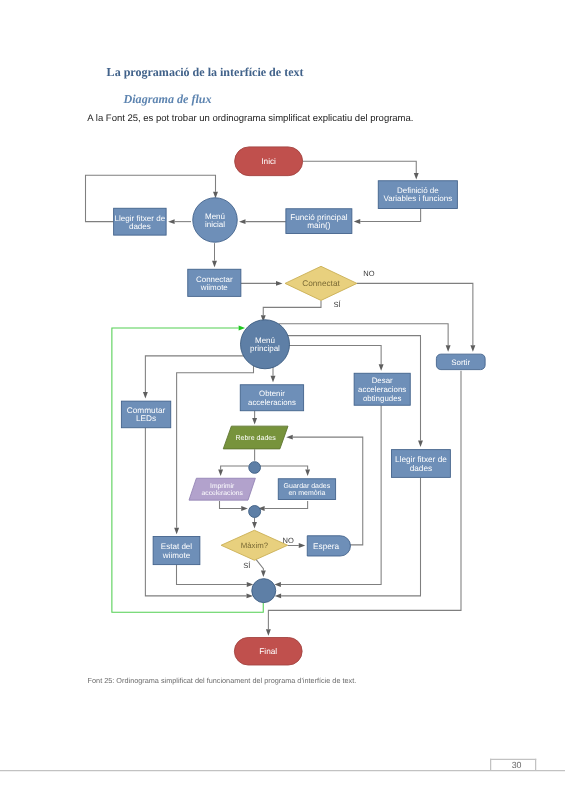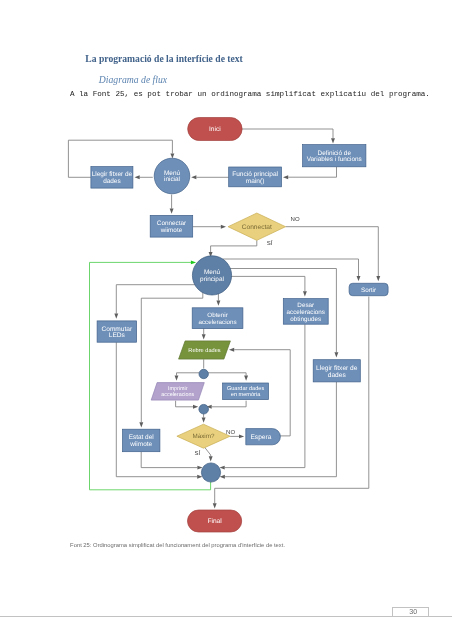--- a/index.html
+++ b/index.html
@@ -1,20 +1,20 @@
 <!DOCTYPE html>
 <html><head>
 <meta charset="utf-8">
 <style>
   html,body{margin:0;padding:0;}
   body{width:452px;height:640px;background:#ffffff;font-family:"Liberation Sans",sans-serif;overflow:hidden;position:relative;-webkit-font-smoothing:antialiased;}
   .page{position:absolute;left:0;top:0;width:452px;height:640px;}
   #heading1{position:absolute;left:85.3px;top:53.2px;font-family:"Liberation Serif",serif;font-weight:bold;font-size:9.65px;line-height:11px;color:#41628A;}
-  #heading2{position:absolute;left:98.8px;top:73.8px;font-family:"Liberation Serif",serif;font-weight:normal;font-style:italic;font-size:9.7px;line-height:11px;color:#5d84b0;}
-  #bodytext{position:absolute;left:69.9px;top:89.5px;font-family:Liberation Mono, monospace;font-size:7.6px;line-height:9px;color:#1a1a1a;}
+  #heading2{position:absolute;left:98.8px;top:73.8px;font-family:"Liberation Serif",serif;font-weight:bold;font-style:italic;font-size:9.7px;line-height:11px;color:#5d84b0;}
+  #bodytext{position:absolute;left:69.9px;top:89.5px;font-family:Liberation Sans, sans-serif;font-size:7.6px;line-height:9px;color:#1a1a1a;}
   #caption{position:absolute;left:70.1px;top:541.9px;font-family:"Liberation Sans",sans-serif;font-size:5.83px;line-height:7px;color:#6b6b6b;}
   #footline{position:absolute;left:0px;top:615.5px;width:452px;height:0.8px;background:#c2c2c2;}
   #pagenumbox{position:absolute;left:391.8px;top:607.3px;width:37.2px;height:9px;border:0.8px solid #c2c2c2;border-bottom:none;box-sizing:border-box;background:#fff;}
   #pagenum{position:absolute;left:391.8px;top:608.3px;width:43px;text-align:center;font-family:"Liberation Sans",sans-serif;font-size:7.1px;line-height:8px;color:#6b6b6b;}
   #chart{position:absolute;left:0;top:0;width:452px;height:640px;}
   .nodelabel{font-family:"Liberation Sans",sans-serif;font-size:6.2px;fill:#ffffff;text-anchor:middle;-webkit-font-smoothing:antialiased;text-rendering:geometricPrecision;}
   .edgelabel{font-family:"Liberation Sans",sans-serif;font-size:6px;fill:#3a3a3a;text-anchor:middle;}
 </style>
 </head>
 <body>

